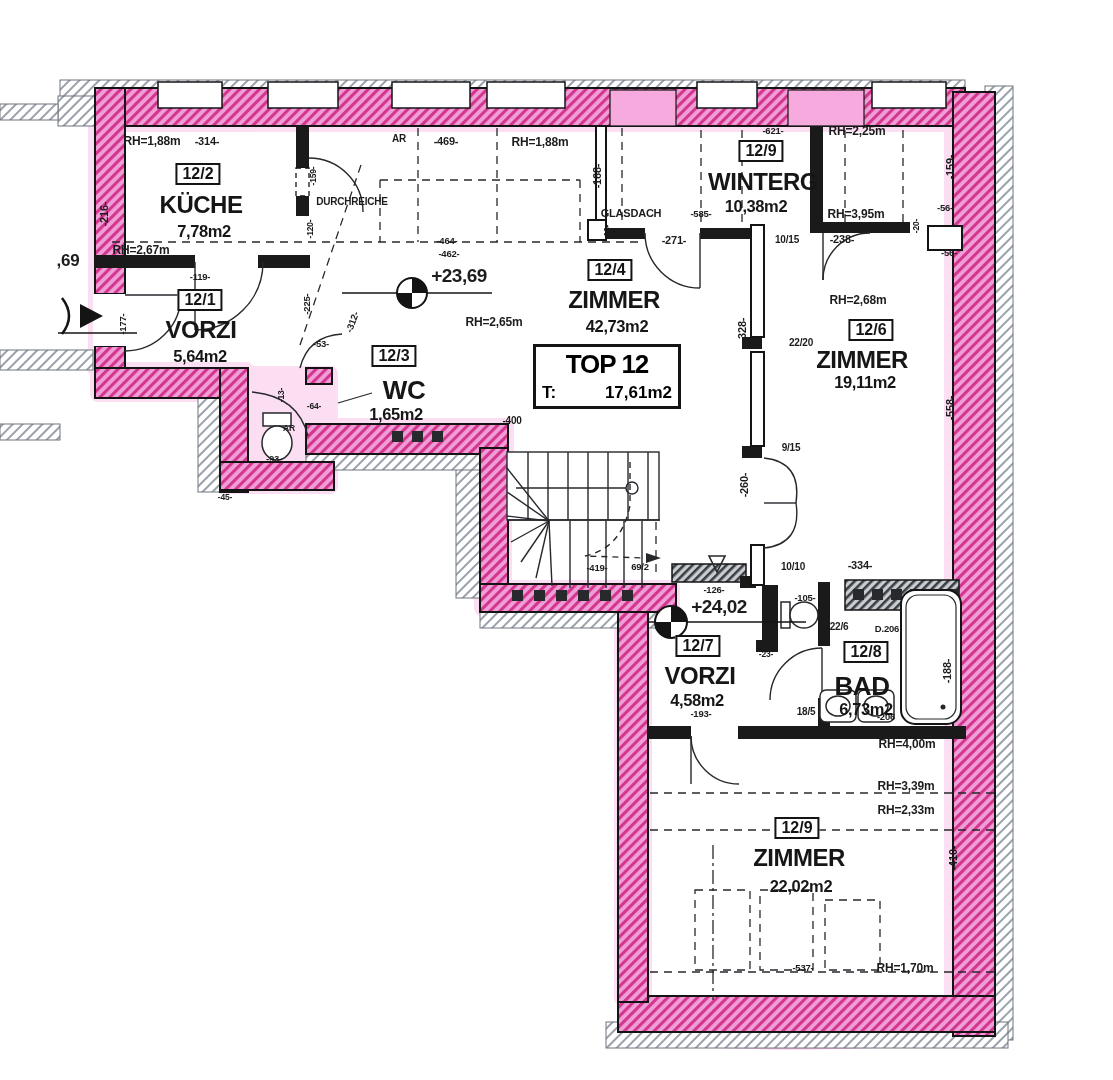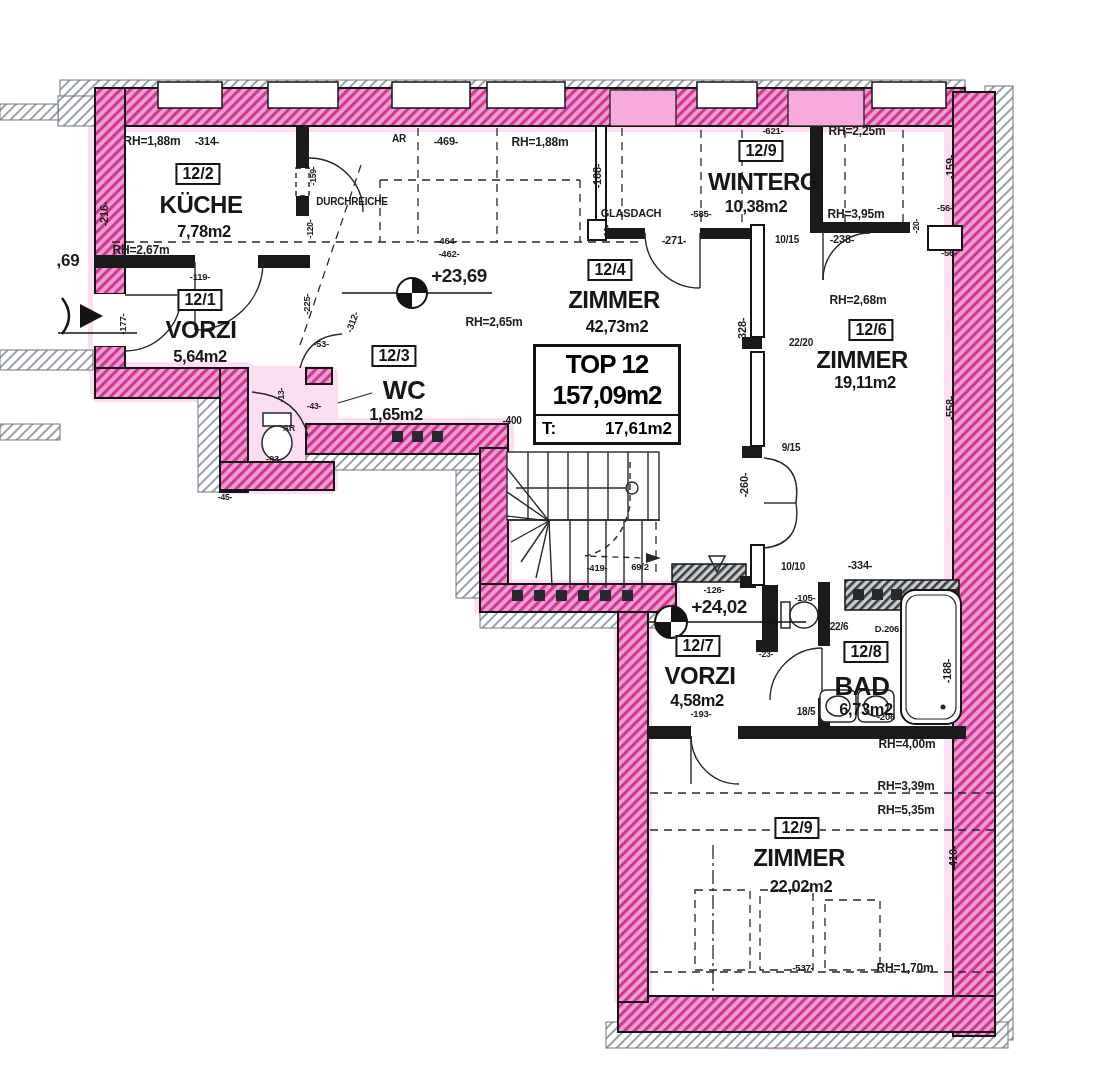--- a/index.html
+++ b/index.html
@@ -302,21 +302,20 @@
 <div class="rtag" style="left:866px;top:652px">12/8</div>
 <div class="rname nm26" style="left:862px;top:686px">BAD</div>
 <div class="rarea" style="left:866px;top:709px">6,73m2</div>
 
 <div class="rtag" style="left:797px;top:828px">12/9</div>
 <div class="rname" style="left:799px;top:858px">ZIMMER</div>
 <div class="rarea" style="left:801px;top:886px">22,02m2</div>
 
 <div id="summary-box">
   <div class="t1">TOP 12</div>
-  <div class="t2">157,09m2</div>
   <div class="t3">
     <span>T:</span>
     <span>17,61m2</span>
   </div>
 </div>
 
 <span class="lbl lev" style="left:459px;top:276px">+23,69</span>
 <span class="lbl lev" style="left:719px;top:607px">+24,02</span>
 
 <span class="lbl s12" style="left:152px;top:141px">RH=1,88m</span>
@@ -344,21 +343,21 @@
 <span class="lbl s10" style="left:352px;top:201px">DURCHREICHE</span>
 <span class="lbl r90 s8" style="left:313px;top:176px">-159-</span>
 <span class="lbl r90 s8" style="left:310px;top:229px">-120-</span>
 <span class="lbl r90 s9" style="left:306px;top:304px">-225-</span>
 <span class="lbl r70 s9" style="left:352px;top:322px">-312-</span>
 <span class="lbl s9" style="left:447px;top:240px">-464-</span>
 <span class="lbl s9" style="left:449px;top:253px">-462-</span>
 <span class="lbl s12" style="left:494px;top:322px">RH=2,65m</span>
 <span class="lbl s9" style="left:321px;top:343px">-53-</span>
 <span class="lbl r90 s8" style="left:281px;top:395px">-13-</span>
-<span class="lbl s8" style="left:314px;top:406px">-43-</span>
+<span class="lbl s8" style="left:314px;top:406px">-64-</span>
 <span class="lbl s8" style="left:289px;top:428px">AR</span>
 <span class="lbl s9" style="left:274px;top:458px">-93-</span>
 <span class="lbl s10" style="left:512px;top:420px">-400</span>
 <span class="lbl r90" style="left:742px;top:330px">-328-</span>
 <span class="lbl s10" style="left:801px;top:342px">22/20</span>
 <span class="lbl s12" style="left:858px;top:300px">RH=2,68m</span>
 <span class="lbl r90" style="left:950px;top:408px">-558-</span>
 <span class="lbl s10" style="left:791px;top:447px">9/15</span>
 <span class="lbl r90" style="left:744px;top:485px">-260-</span>
 <span class="lbl s10" style="left:793px;top:566px">10/10</span>
@@ -369,21 +368,21 @@
 <span class="lbl s9" style="left:805px;top:597px">-105-</span>
 <span class="lbl s10" style="left:839px;top:626px">22/6</span>
 <span class="lbl s9" style="left:887px;top:628px">D.206</span>
 <span class="lbl s8" style="left:766px;top:654px">-23-</span>
 <span class="lbl s10" style="left:806px;top:711px">18/5</span>
 <span class="lbl s9" style="left:886px;top:716px">-206</span>
 <span class="lbl r90" style="left:947px;top:671px">-188-</span>
 <span class="lbl s9" style="left:701px;top:713px">-193-</span>
 <span class="lbl s12" style="left:907px;top:744px">RH=4,00m</span>
 <span class="lbl s12" style="left:906px;top:786px">RH=3,39m</span>
-<span class="lbl s12" style="left:906px;top:810px">RH=5,35m</span>
+<span class="lbl s12" style="left:906px;top:810px">RH=2,33m</span>
 <span class="lbl r90" style="left:953px;top:858px">-410-</span>
 <span class="lbl s9" style="left:803px;top:967px">-537-</span>
 <span class="lbl s12" style="left:905px;top:968px">RH=1,70m</span>
 <span class="lbl big" style="left:68px;top:261px">,69</span>
 <span class="lbl r90 s9" style="left:122px;top:324px">-177-</span>
 <span class="lbl s8" style="left:225px;top:497px">-45-</span>
 
 </div>
 
 </body></html>

